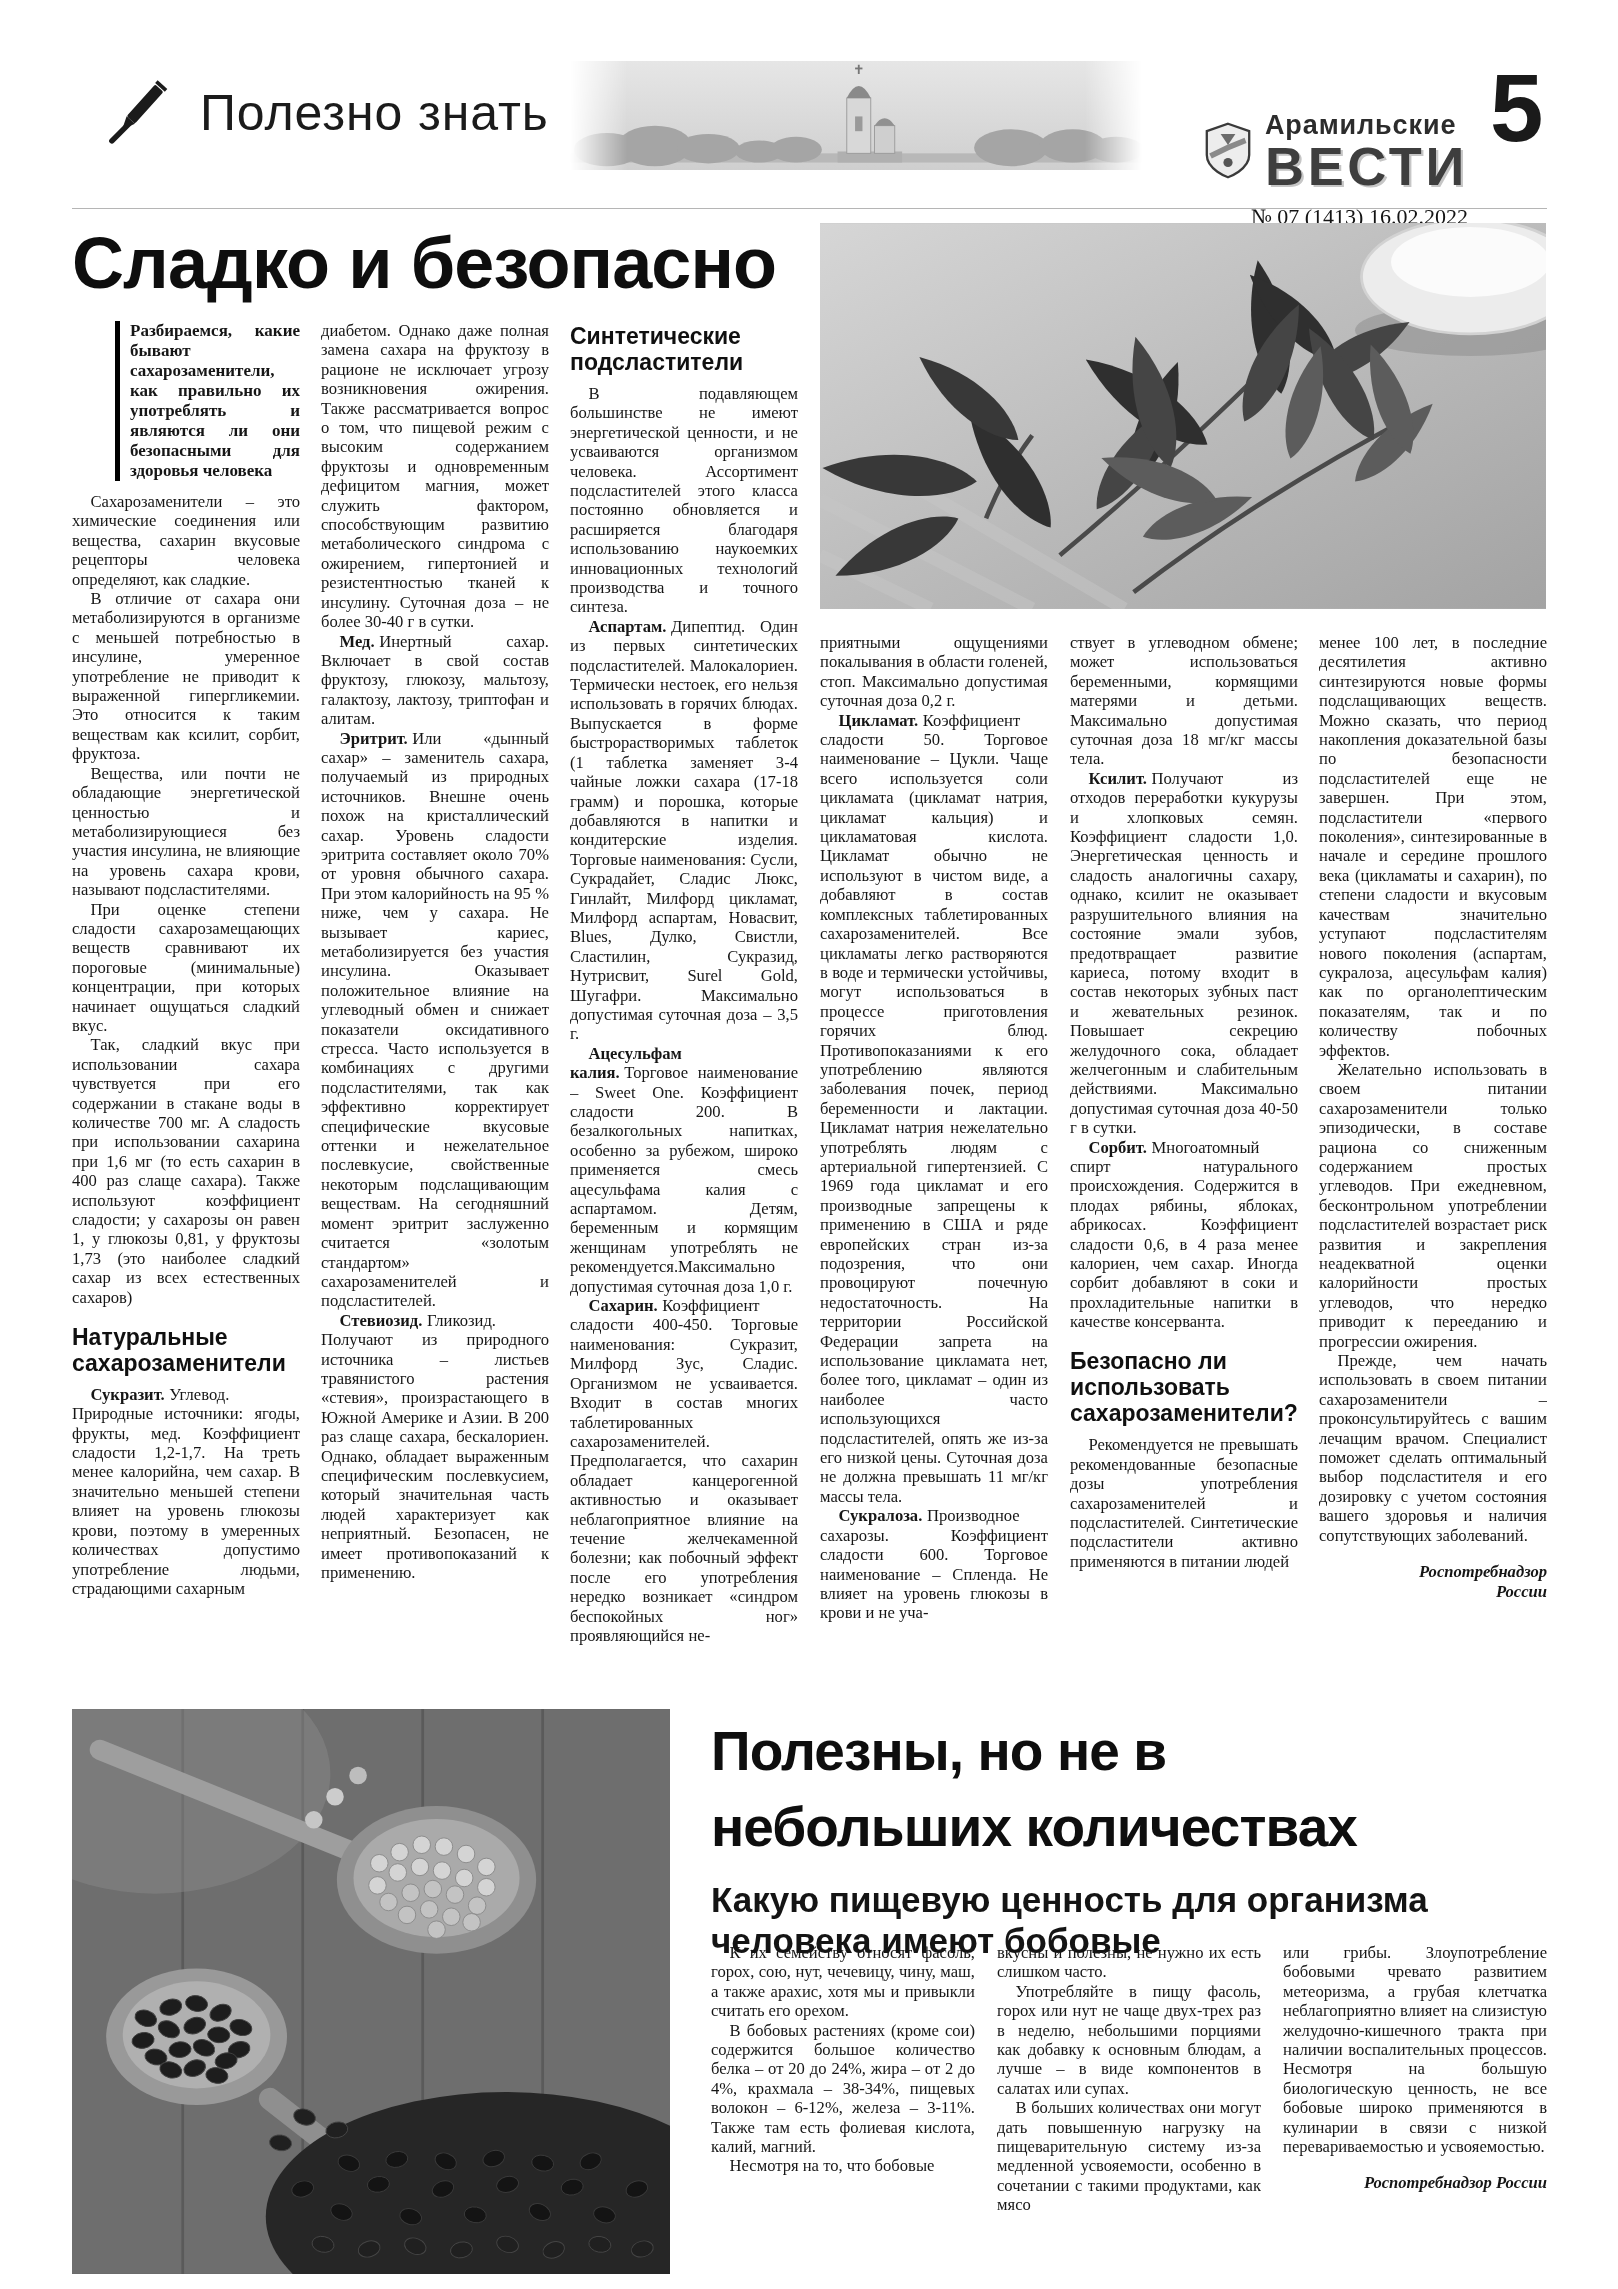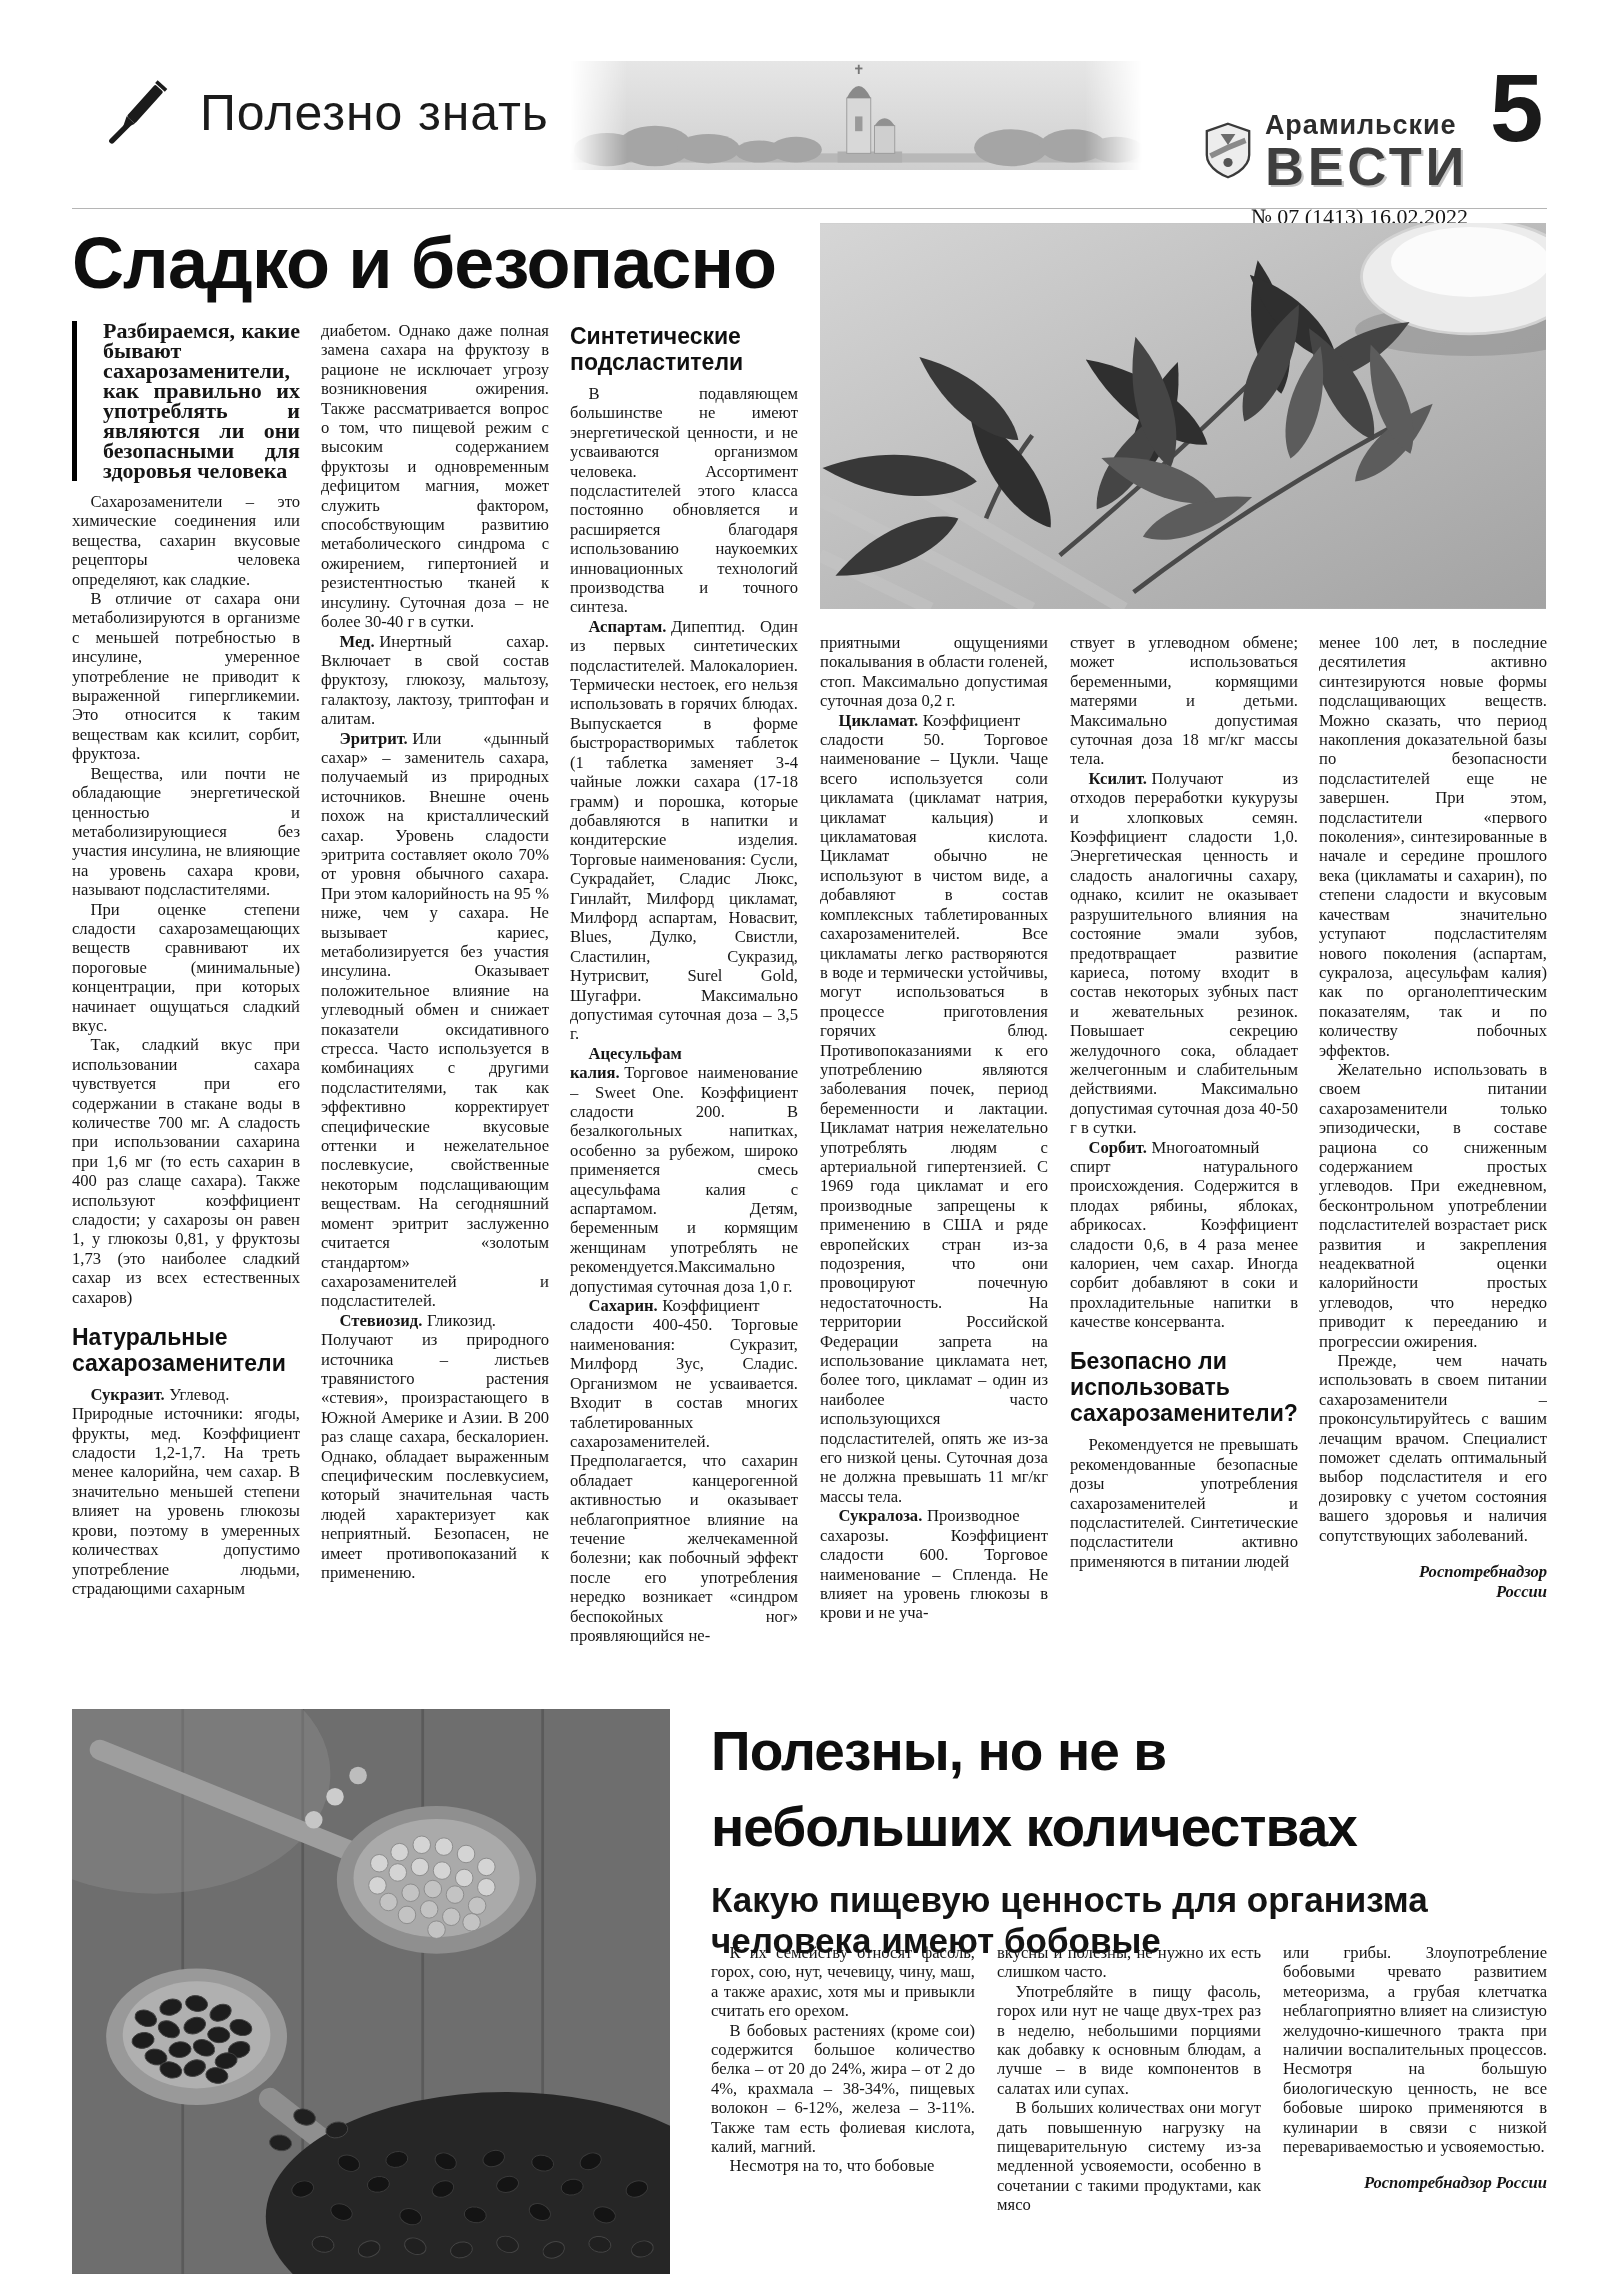--- a/index.html
+++ b/index.html
@@ -33,21 +33,21 @@
   .col { position:absolute; top:98px; height:1366px; width:228px; overflow:hidden; }
   .col-1 { left:0; } .col-2 { left:249px; } .col-3 { left:498px; }
   .col-b { top:410px; height:1054px; }
   .col-4 { left:748px; } .col-5 { left:998px; } .col-6 { left:1247px; }
 
   .col p, .bcol p { font-size:16.6px; line-height:19.4px; text-align:justify; text-indent:18.5px; color:#161616; hyphens:auto; -webkit-hyphens:auto; }
   .col p.noindent, .bcol p.noindent { text-indent:0; }
   .term { margin-right:4.6px; }
   .inner-heading { font-family:"Liberation Sans", sans-serif; font-weight:700; font-size:23px; line-height:26px; color:#101010; margin:16.6px 0 9.2px; }
   .inner-heading.first { margin-top:1.8px; }
-  .lead { font-weight:700; font-size:22px; line-height:20px; border-left:5.5px solid #000; padding-left:26px; margin-bottom:11px; text-align:justify; hyphens:auto; }
+  .lead { font-weight:700; font-size:17px; line-height:20px; border-left:5.5px solid #000; padding-left:10px; margin-bottom:11px; text-align:justify; hyphens:auto;margin-left:43px; }
   .signature { text-align:right; font-weight:700; font-style:italic; font-size:16.6px; line-height:20px; margin-top:16.6px; white-space:pre-line; }
 
   
   .bottom-article { position:absolute; left:72px; top:1709px; width:1475px; height:565px; }
   .beans-photo { position:absolute; left:0; top:0; width:598px; height:565px; background:#565656; overflow:hidden; }
   .bottom-right { position:absolute; left:639px; top:0; width:836px; height:565px; }
   .bottom-title { font-family:"Liberation Sans", sans-serif; font-weight:700; font-size:55px; line-height:76px; letter-spacing:-0.9px; color:#0e0e0e; width:757px; margin-top:3.7px; }
   .bottom-subtitle { font-family:"Liberation Sans", sans-serif; font-weight:700; font-size:35px; line-height:41px; color:#141414; width:738px; margin-top:14.8px; }
   .bcol { position:absolute; top:234px; width:264px; height:329px; overflow:hidden; }
   .bcol-1 { left:0; } .bcol-2 { left:286px; } .bcol-3 { left:572px; }

